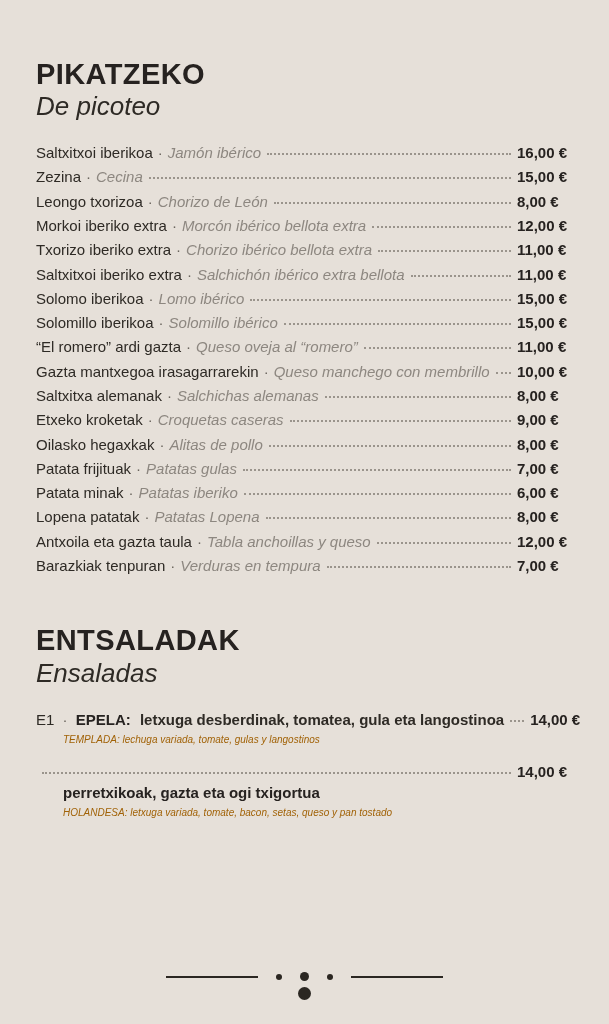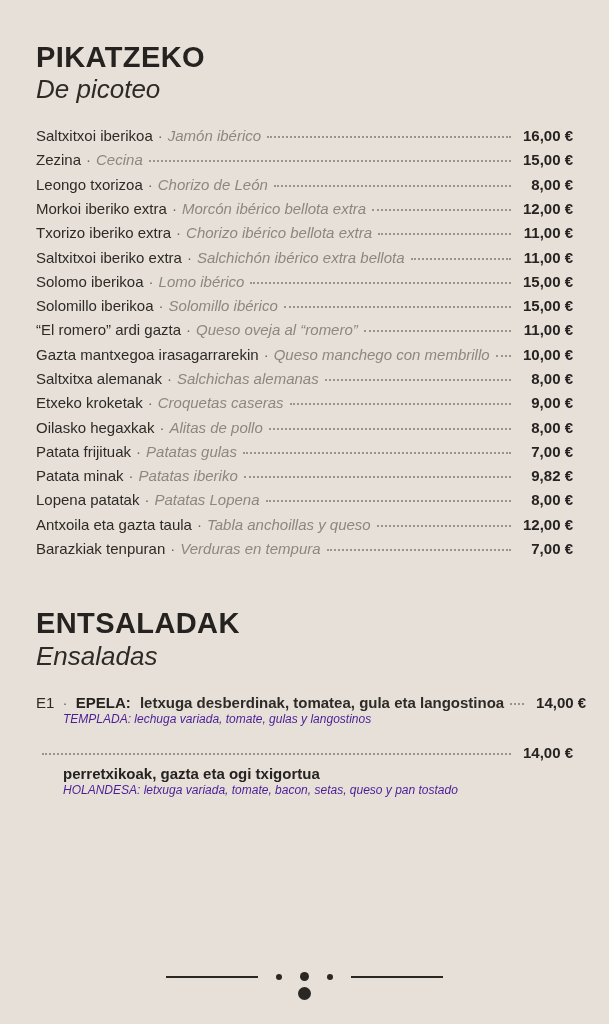--- a/index.html
+++ b/index.html
@@ -6,21 +6,21 @@
   html, body { background: #e6e0d9; }
   body { font-family: "Liberation Sans", sans-serif; }
 
   .page {
     position: relative;
     width: 609px;
     height: 1024px;
     margin: 0 auto;
     background: #e6e0d9;
     color: #2e2a25;
-    padding: 42px 36px 0 36px;
+    padding: 59px 36px 0 36px;
     overflow: hidden;
   }
 
   .section-title {
     font-size: 29px;
     font-weight: 700;
     letter-spacing: 0.4px;
     line-height: 1.05;
     color: #262220;
   }
@@ -53,21 +53,21 @@
     flex: 1;
     margin: 0 6px;
     border-bottom: 2px dotted #9a948c;
     transform: translateY(-3px);
     min-width: 14px;
   }
   .item-price {
     font-weight: 700;
     white-space: nowrap;
     min-width: 56px;
-    text-align: right;
+    text-align: left;
     color: #262220;
   }
 
   .section-2 { margin-top: 44px; }
 
   .salad-list { margin-top: 24px; }
   .salad-item { font-size: 15px; margin-bottom: 15px; }
   .salad-line1 { display: flex; align-items: baseline; }
   .salad-text { white-space: nowrap; }
   .salad-code { color: #2e2a25; }
@@ -75,23 +75,24 @@
   .salad-name { font-weight: 700; margin-right: 5px; color: #262220; }
   .salad-desc { font-weight: 700; }
   .salad-line2 {
     padding-left: 27px;
     margin-top: 4px;
     font-weight: 700;
     color: #262220;
   }
   .salad-trans {
     padding-left: 27px;
+    margin-top: 5px;
     font-style: italic;
-    color: #4c1d95;
-    font-size: 12px;
+    color: #a16207;
+    font-size: 10px;
     line-height: 1.45;
     max-width: 430px;
   }
 
   .deco {
     position: absolute;
     left: 0;
     right: 0;
     bottom: 24px;
     display: flex;
@@ -227,21 +228,21 @@
     <span class="item-trans">Patatas gulas</span>
     <span class="leader"></span>
     <span class="item-price">7,00 €</span>
   </div>
 
   <div class="menu-row">
     <span class="item-name">Patata minak</span>
     <span class="dot-sep">·</span>
     <span class="item-trans">Patatas iberiko</span>
     <span class="leader"></span>
-    <span class="item-price">9,82 €</span>
+    <span class="item-price">6,00 €</span>
   </div>
 
   <div class="menu-row">
     <span class="item-name">Lopena patatak</span>
     <span class="dot-sep">·</span>
     <span class="item-trans">Patatas Lopena</span>
     <span class="leader"></span>
     <span class="item-price">8,00 €</span>
   </div>
 

